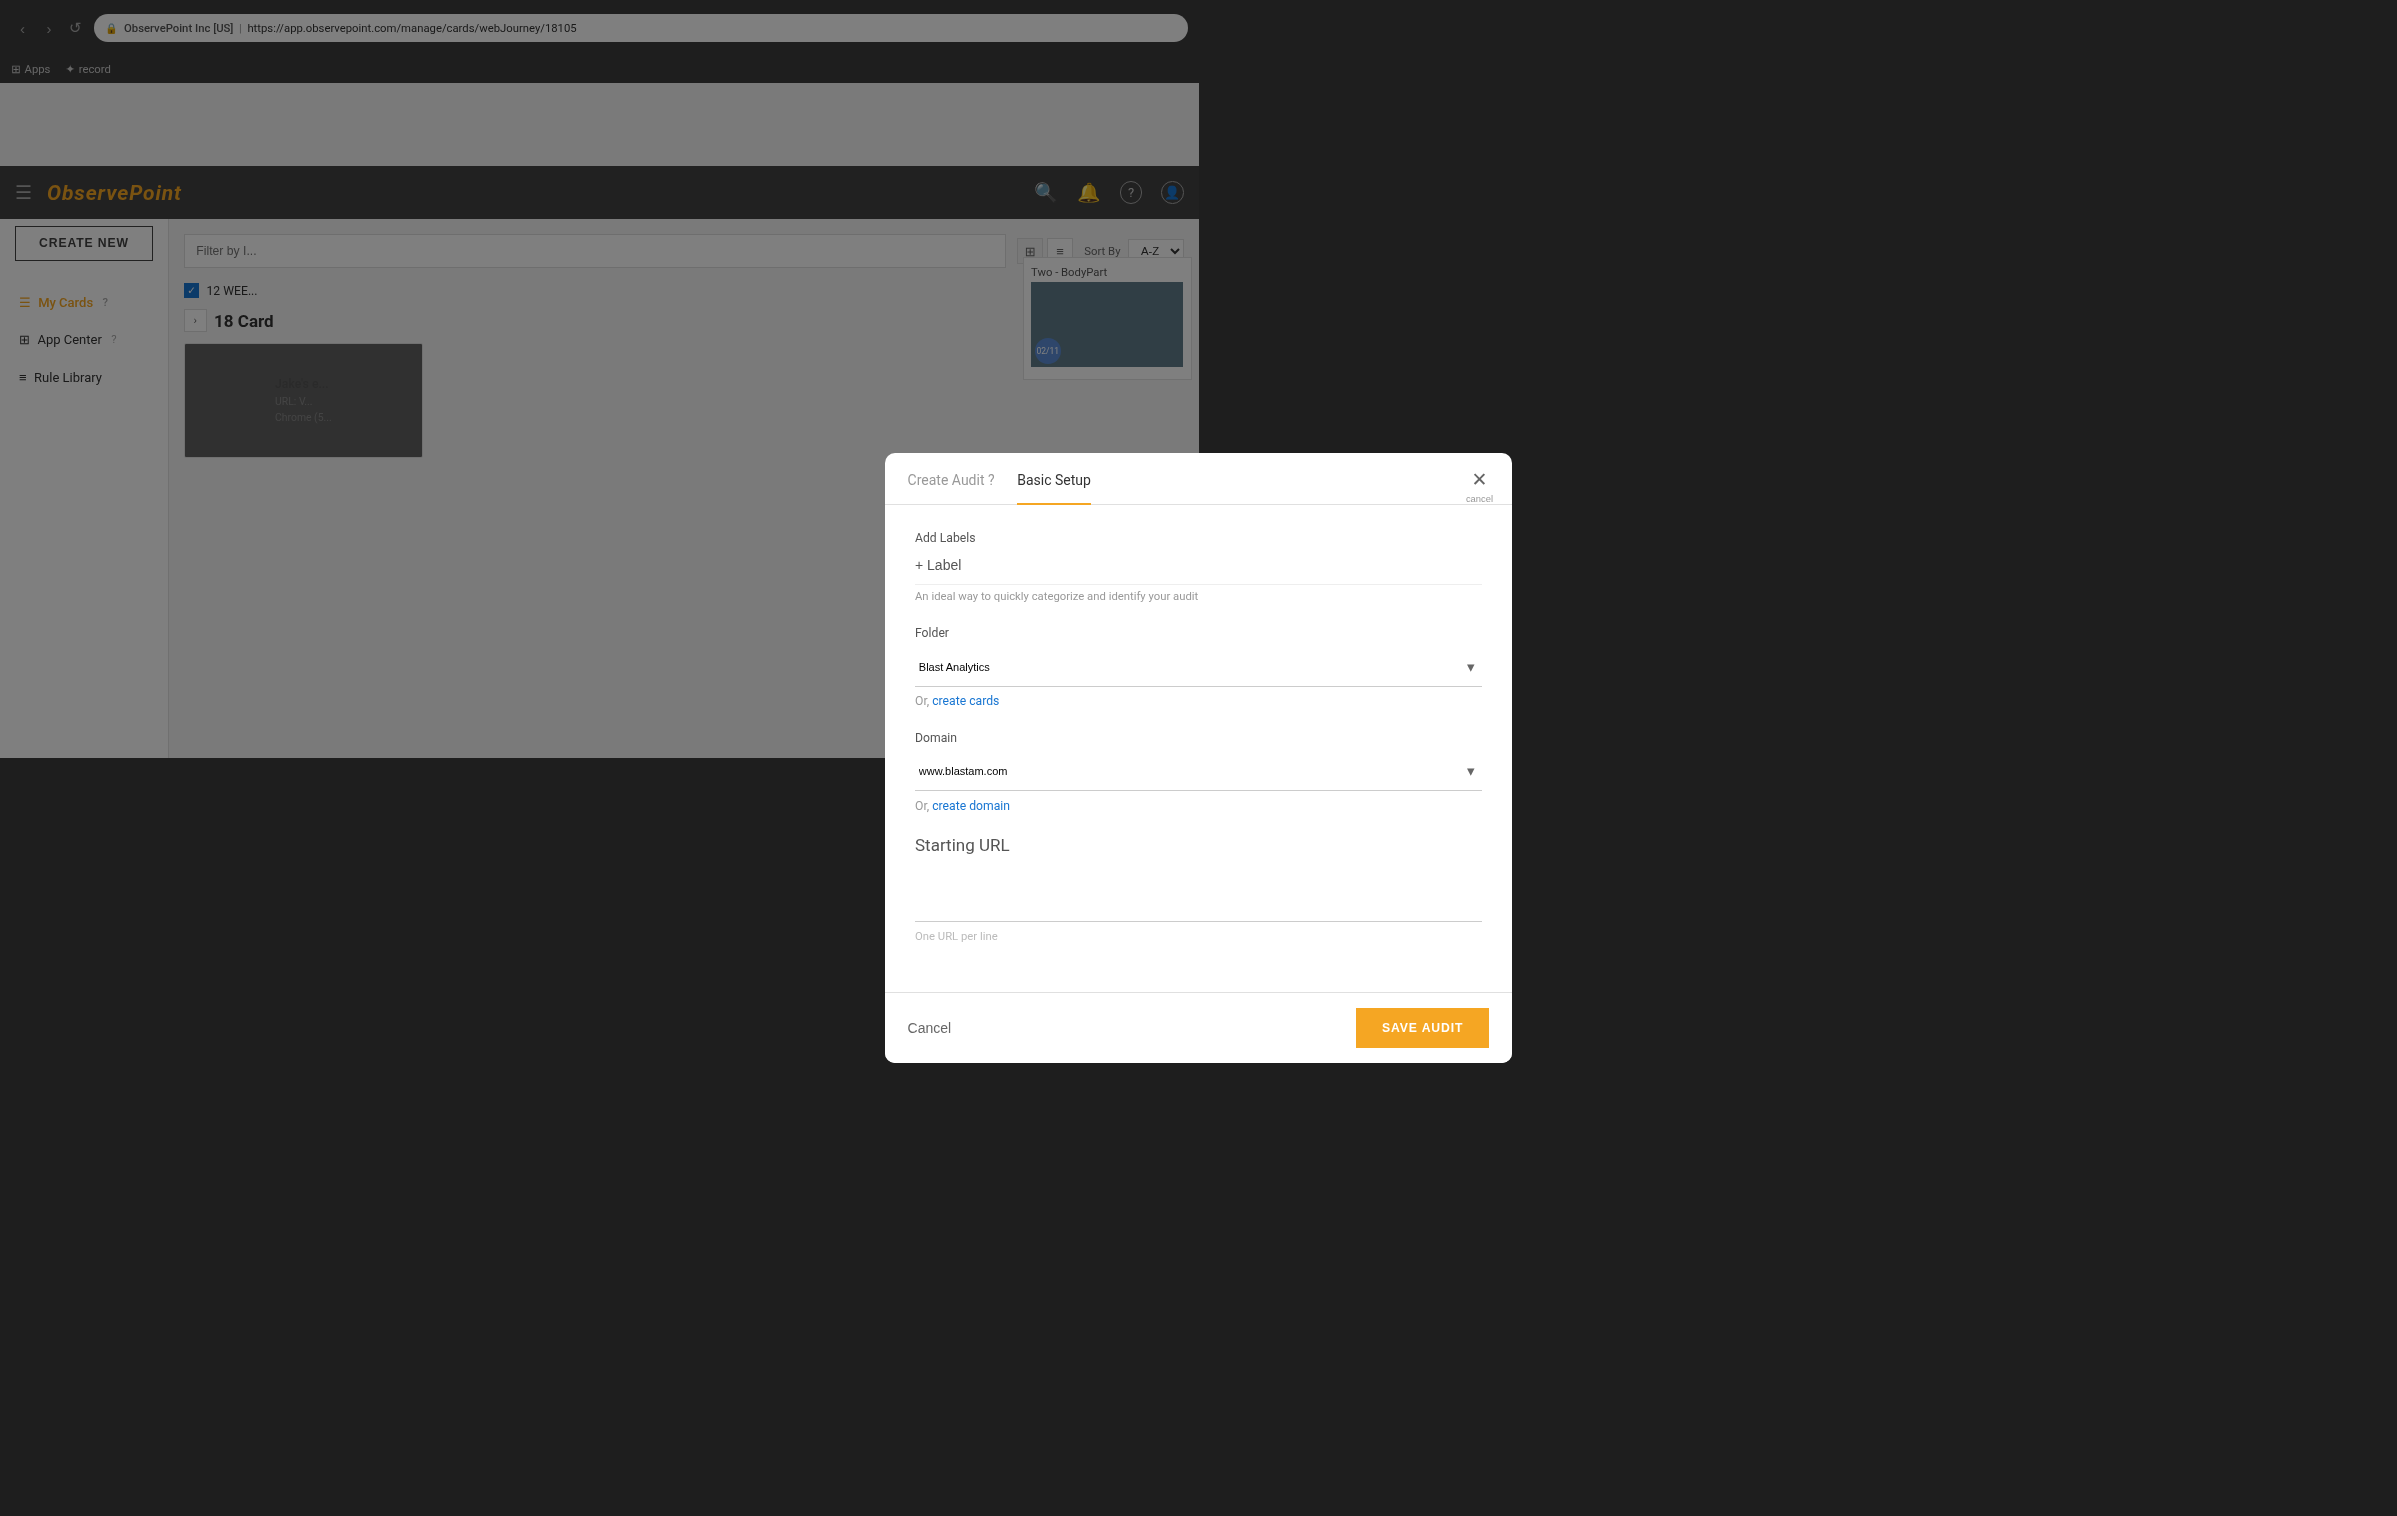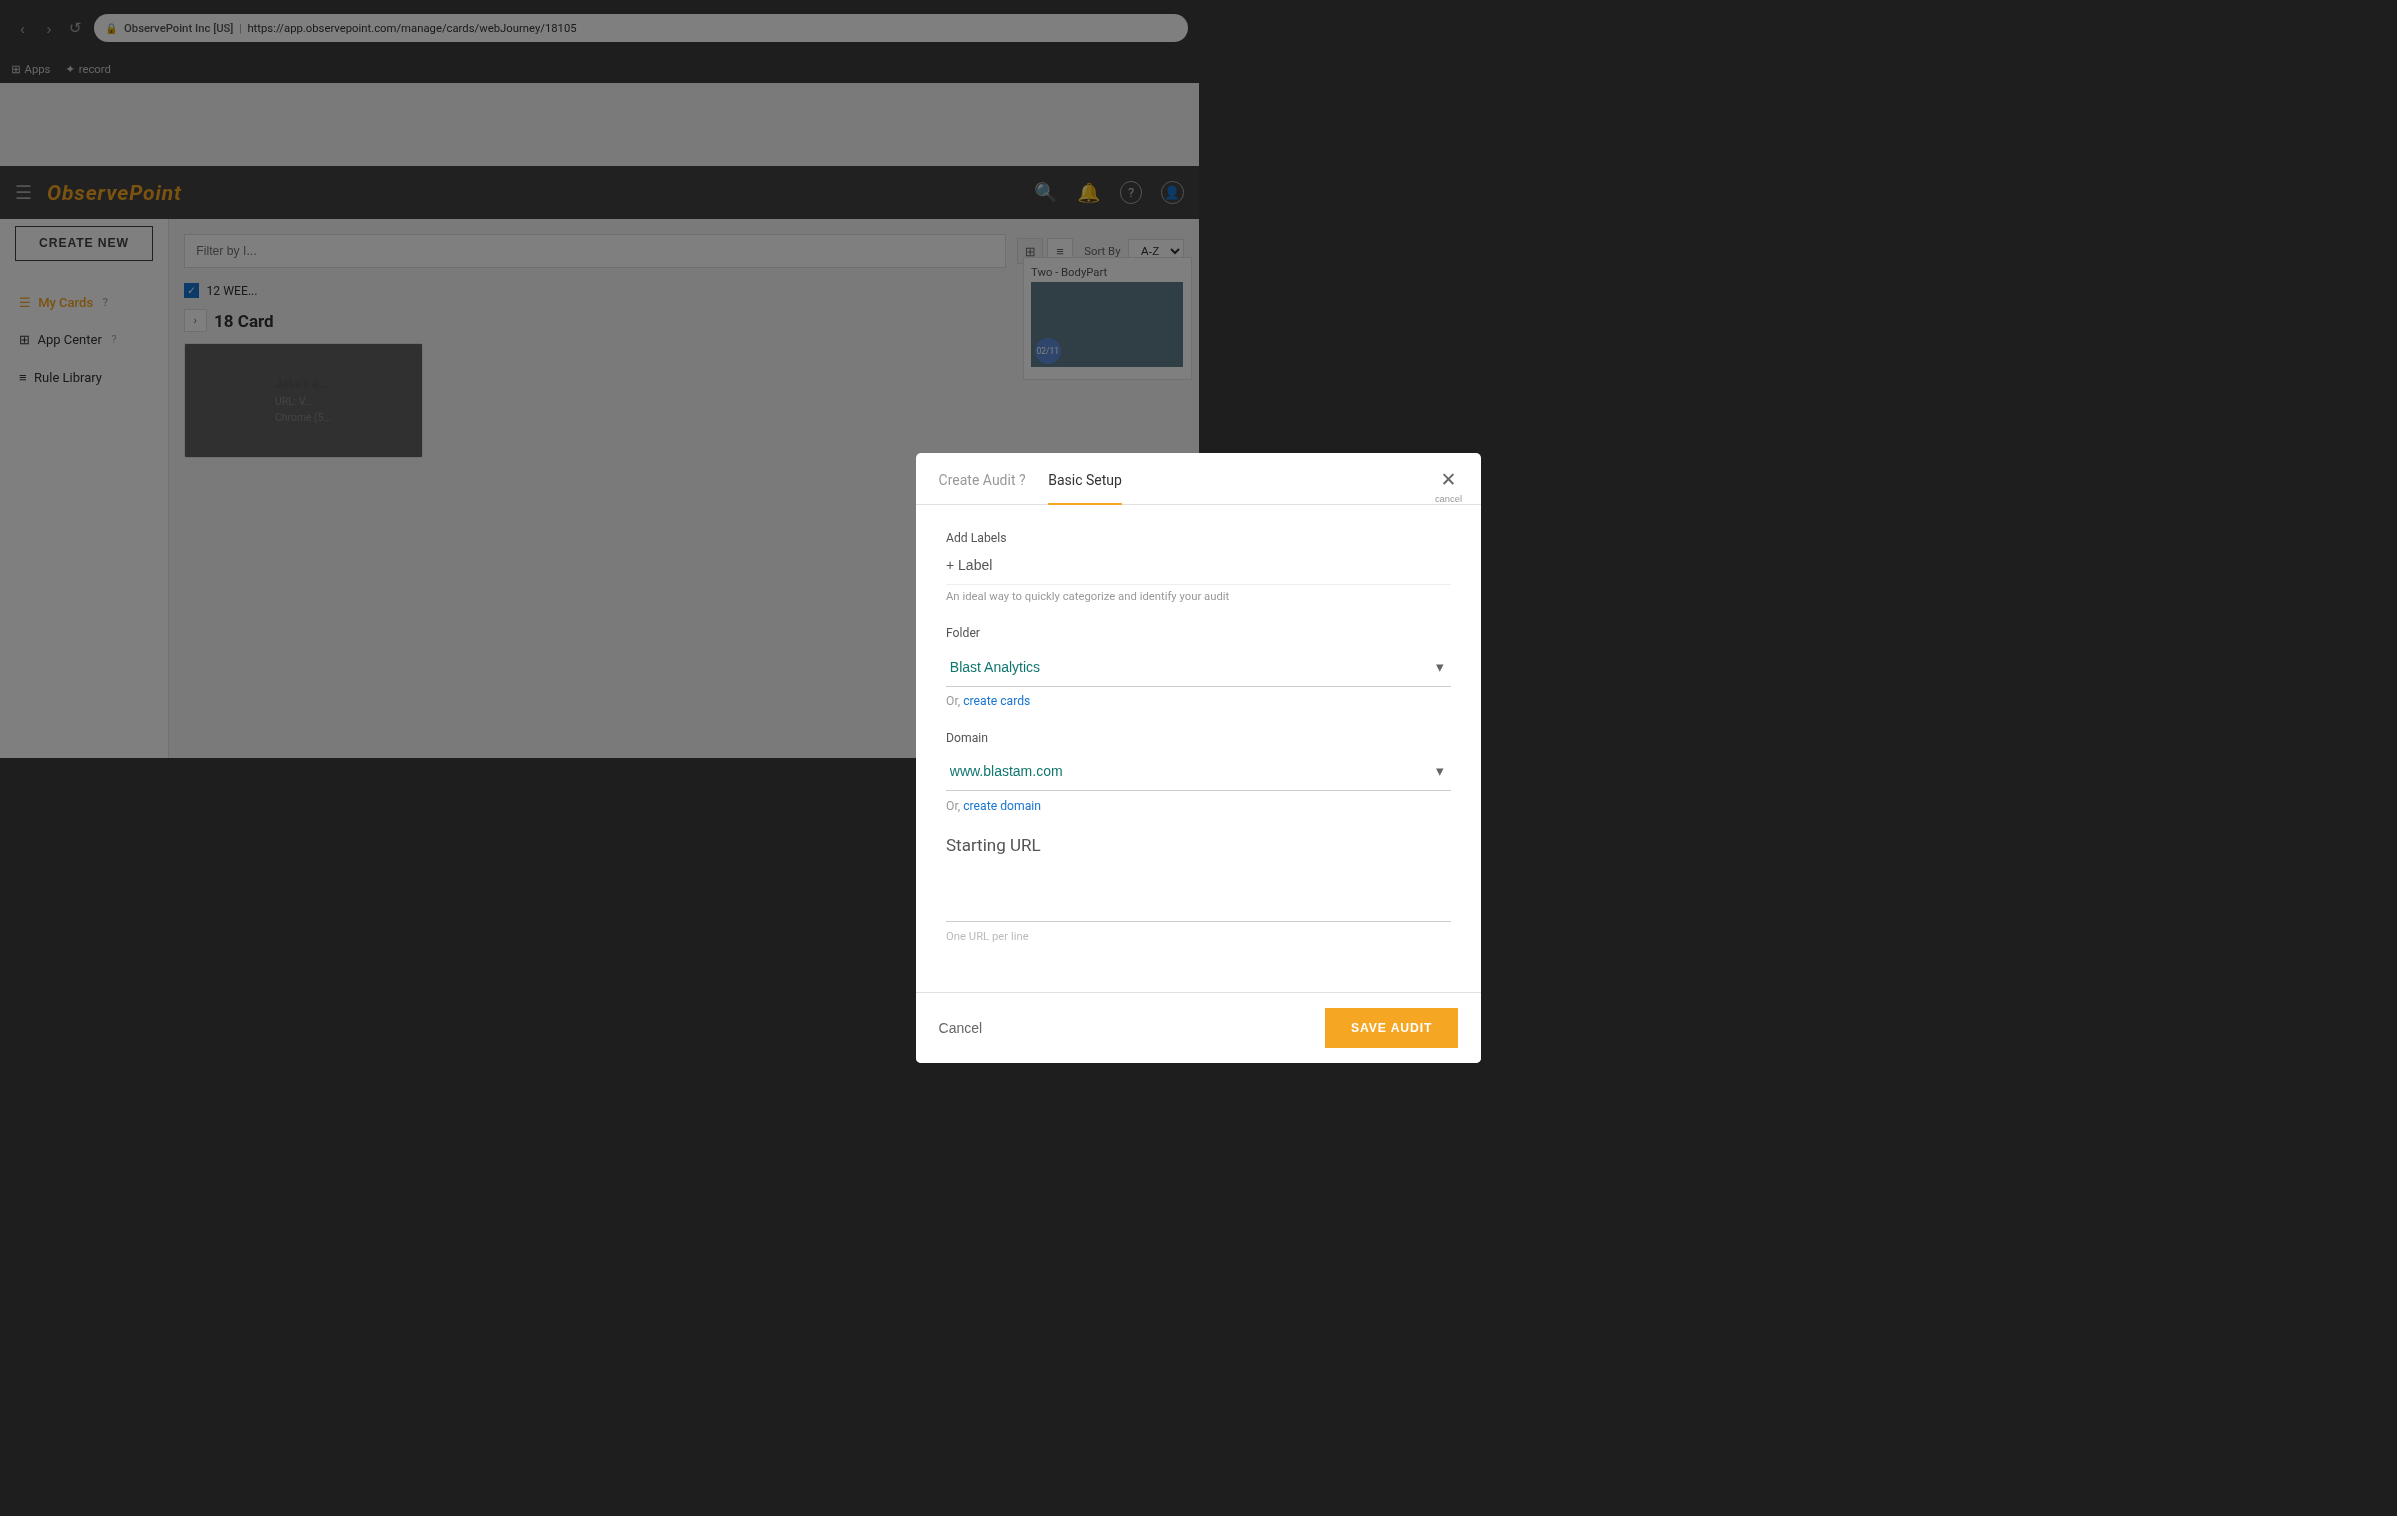--- a/index.html
+++ b/index.html
@@ -254,23 +254,23 @@
       background: rgba(0,0,0,0.5);
       z-index: 100;
       display: flex;
       align-items: center;
       justify-content: center;
     }
 
     
     .dialog {
       background: #fff;
-      width: 565px;
+      width: 627px;
       max-height: 716px;
-      border-radius: 5px;
+      border-radius: 10px;
       overflow: hidden;
       display: flex;
       flex-direction: column;
       position: relative;
     }
     .dialog-header {
       display: flex;
       align-items: center;
       padding: 19px 22.6px 0;
       border-bottom: 0.9px solid #e0e0e0;
@@ -343,22 +343,22 @@
     }
 
     .field-select-wrapper {
       position: relative;
       border-bottom: 0.9px solid #ccc;
     }
     .field-select {
       width: 100%;
       height: 38px;
       border: none;
-      font-size: 14px;
-      color: #0f766e;
+      font-size: 11px;
+      color: #000000;
       background: transparent;
       outline: none;
       appearance: none;
       padding: 0 3.8px;
       cursor: pointer;
     }
     .select-arrow {
       position: absolute;
       right: 7.5px;
       top: 50%;

